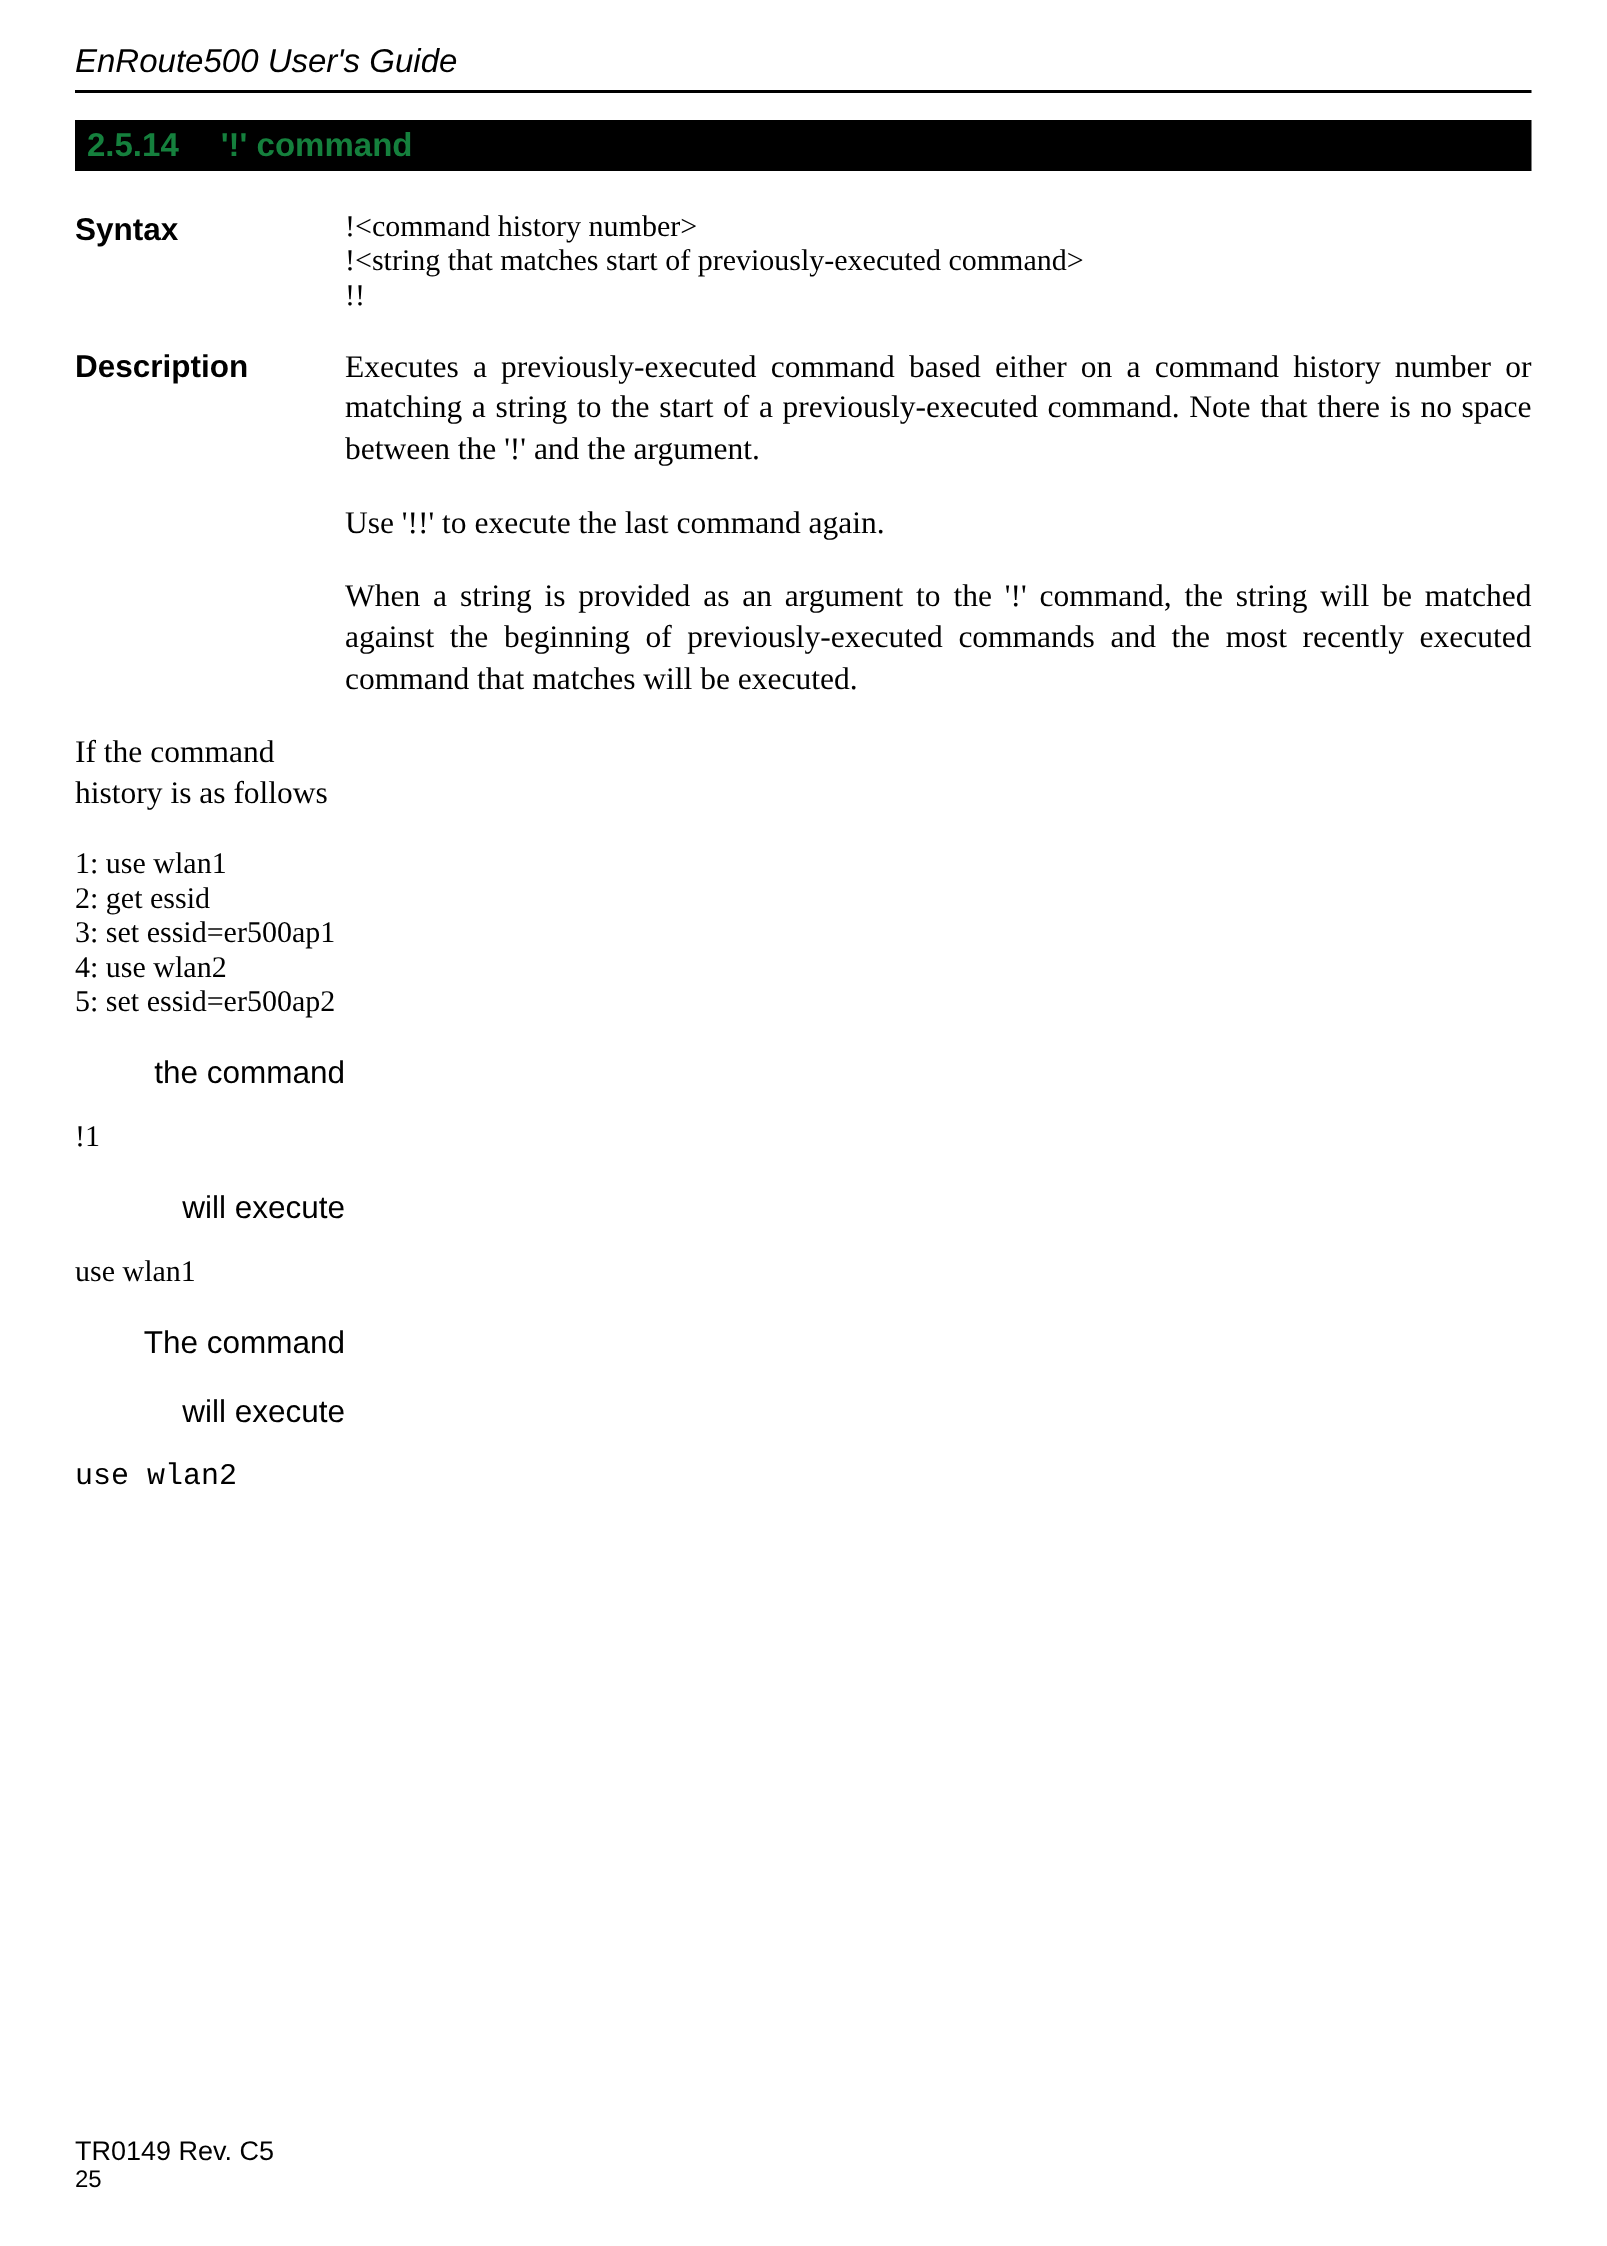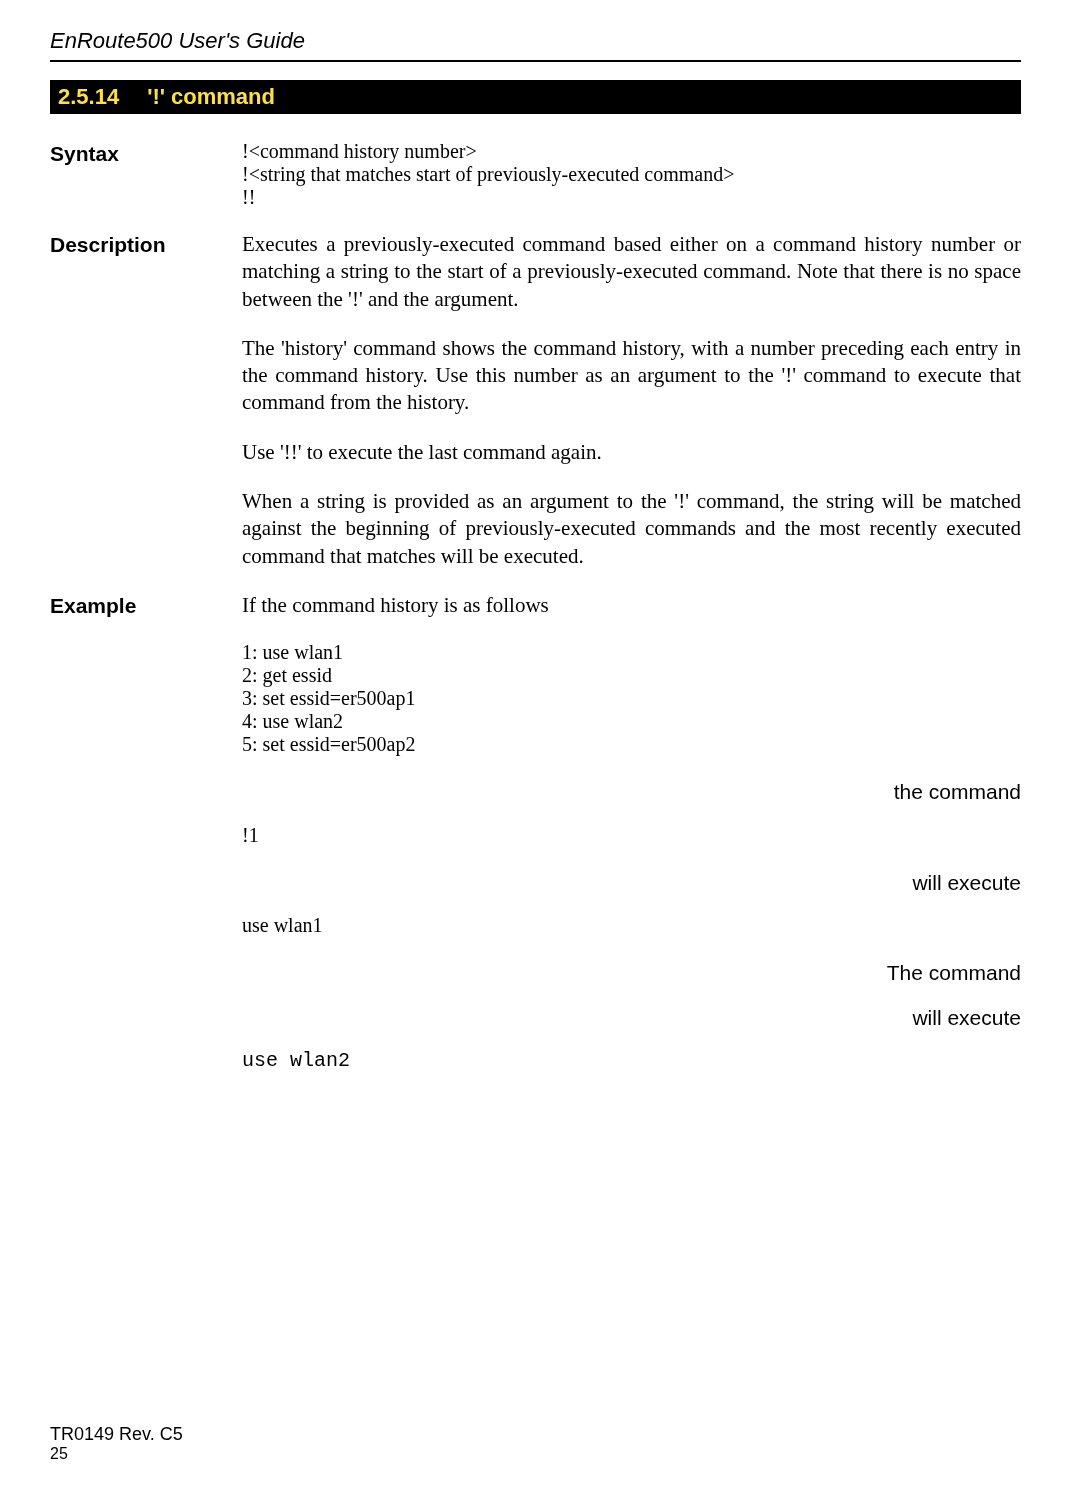--- a/index.html
+++ b/index.html
@@ -21,32 +21,32 @@
     font-size: 22px;
     margin-bottom: 6px;
   }
   .rule {
     border: none;
     border-top: 2px solid #000;
     margin: 0 0 18px 0;
   }
   .section-banner {
     background: #000;
-    color: #fde047;
+    color: #15803d;
     font-weight: bold;
     font-size: 22px;
     padding: 4px 8px;
     display: flex;
     gap: 28px;
     margin-bottom: 26px;
   }
   .content {
     display: grid;
     grid-template-columns: 180px 1fr;
-    column-gap: 12px;
+    column-gap: 0;
     font-size: 21px;
     line-height: 1.3;
   }
   .label {
     font-weight: bold;
     font-size: 21px;
   }
   .mono {
     font-family: "Courier New", Courier, monospace;
     font-size: 20px;
@@ -87,26 +87,24 @@
   <div class="content">
 
     <div class="label">Syntax</div>
     <div class="mono block">!&lt;command history number&gt;
 !&lt;string that matches start of previously-executed command&gt;
 !!</div>
 
     <div class="label">Description</div>
     <div>
       <div class="body-text block">Executes a previously-executed command based either on a command history number or matching a string to the start of a previously-executed command. Note that there is no space between the '!' and the argument.</div>
-      <div class="body-text block">The 'history' command shows the command history, with a number preceding each entry in the command history. Use this number as an argument to the '!' command to execute that command from the history.</div>
       <div class="body-text block">Use '!!' to execute the last command again.</div>
       <div class="body-text block">When a string is provided as an argument to the '!' command, the string will be matched against the beginning of previously-executed commands and the most recently executed command that matches will be executed.</div>
     </div>
 
-    <div class="label">Example</div>
     <div>
       <div class="block">If the command history is as follows</div>
       <div class="mono block">1: use wlan1
 2: get essid
 3: set essid=er500ap1
 4: use wlan2
 5: set essid=er500ap2</div>
       <div class="block-sm">the command</div>
       <div class="mono block">!1</div>
       <div class="block-sm">will execute</div>

